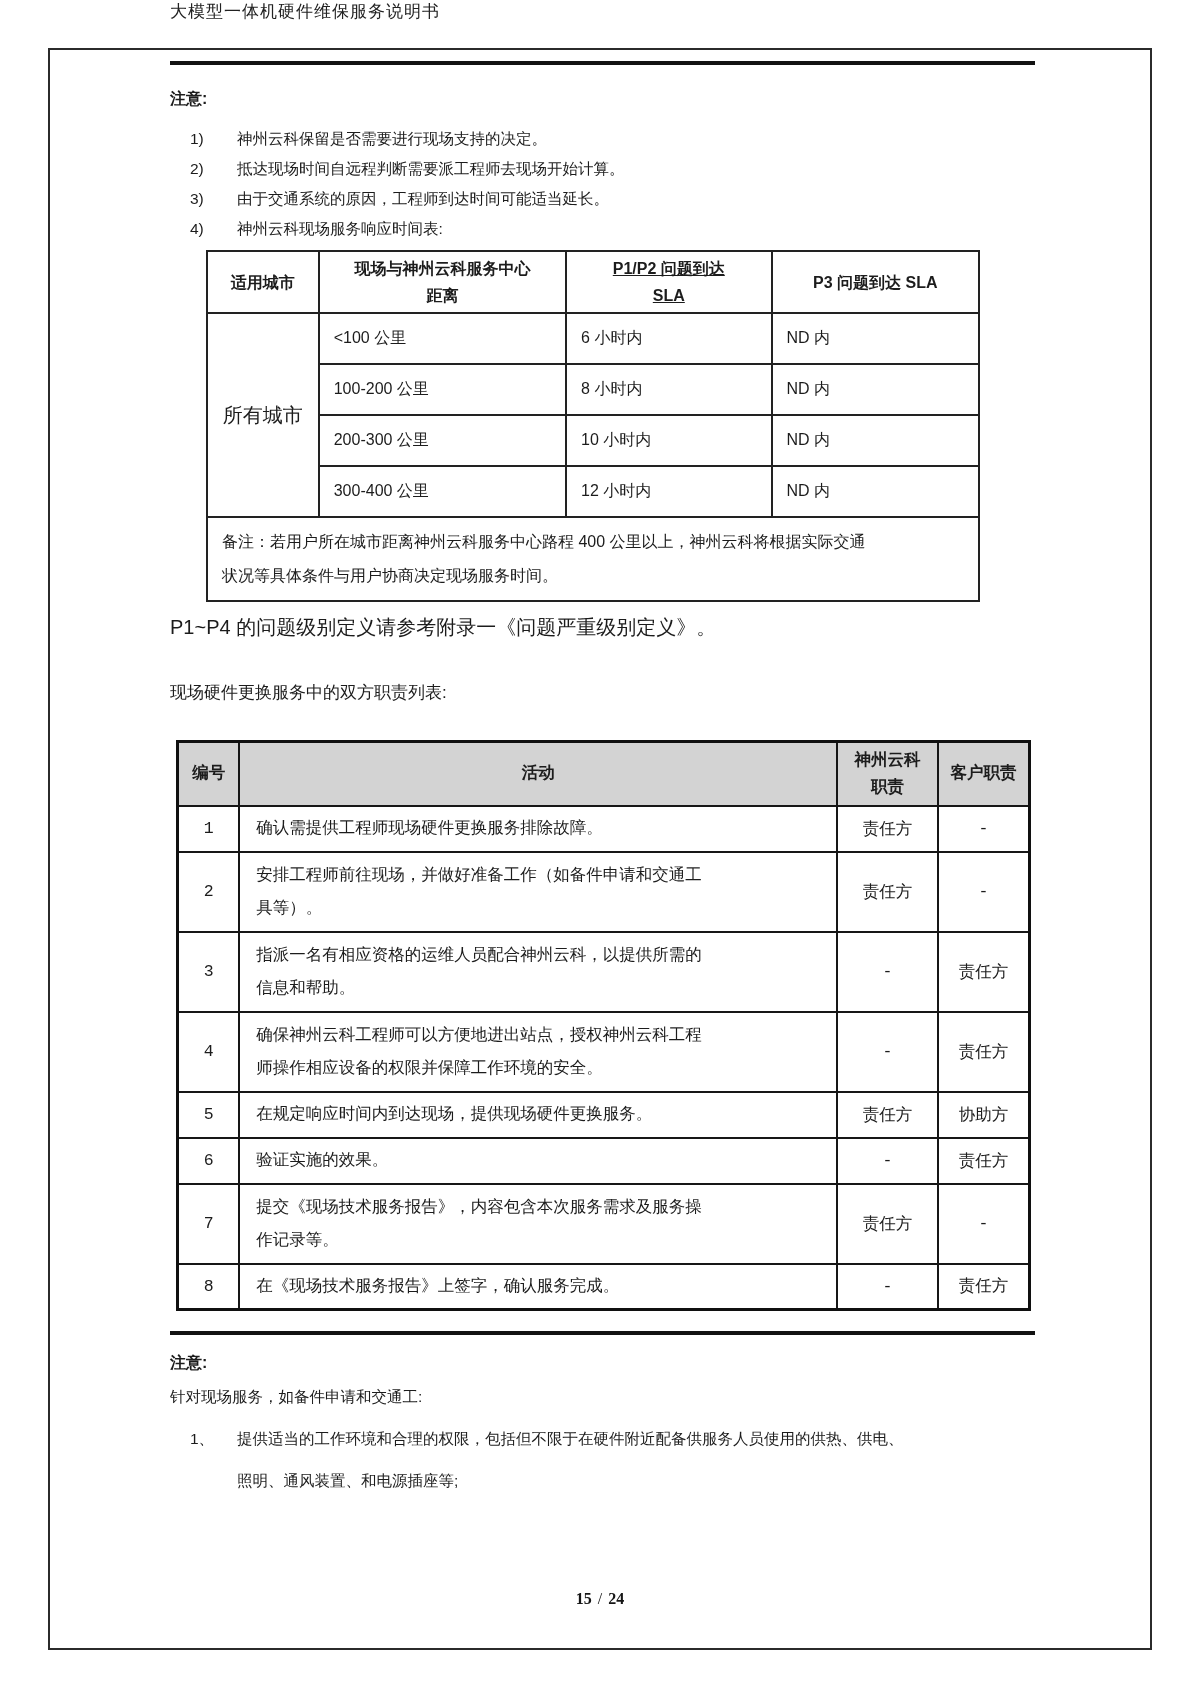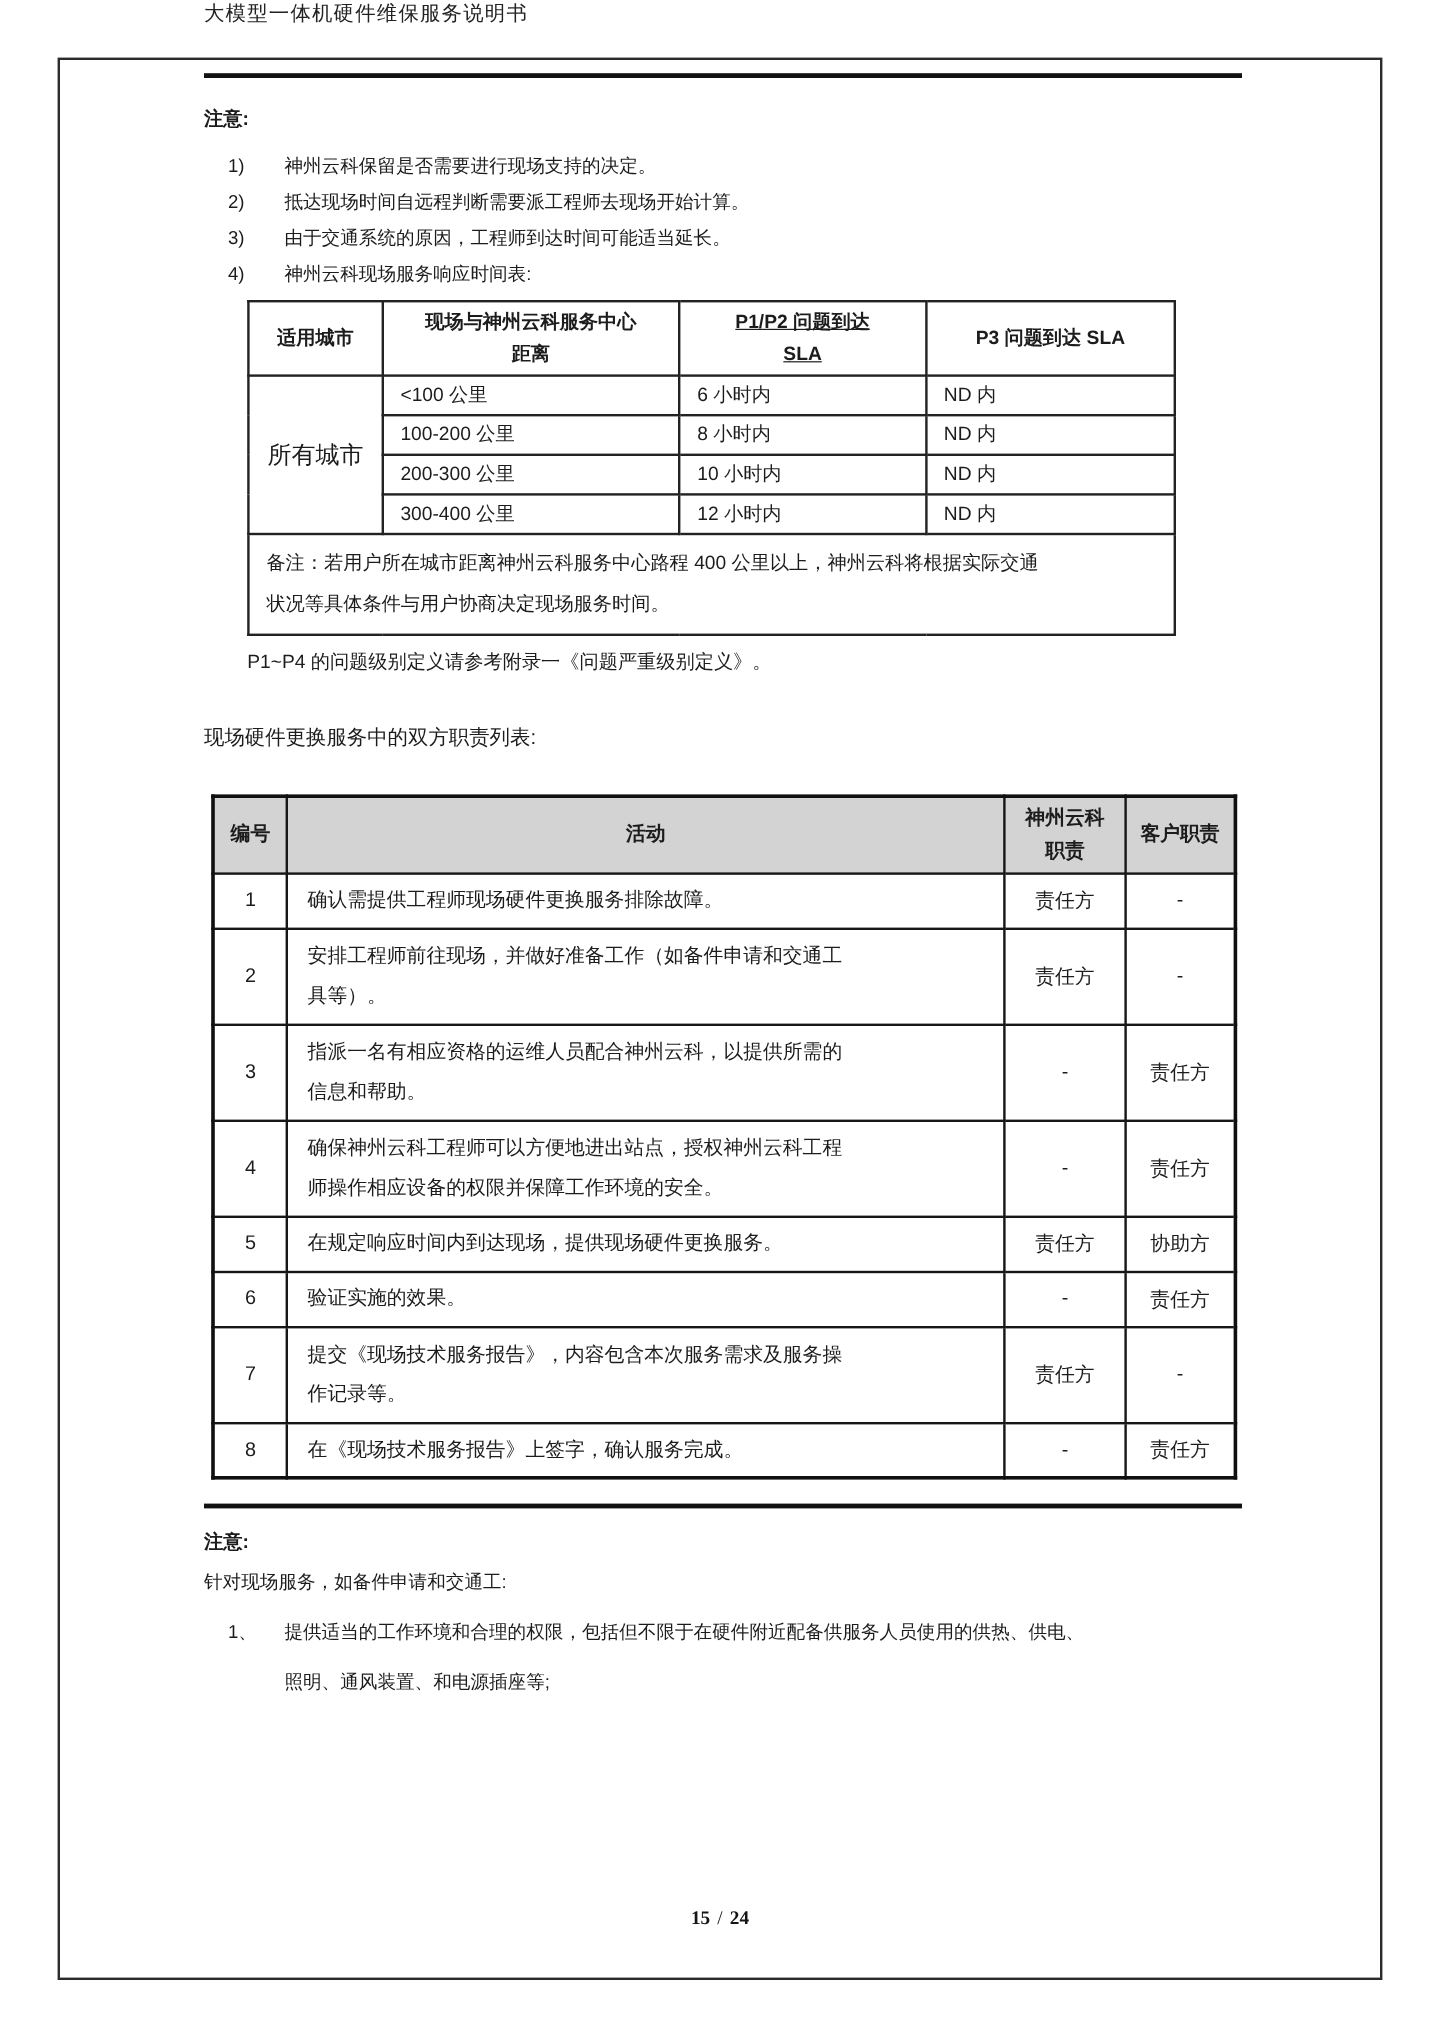--- a/index.html
+++ b/index.html
@@ -36,31 +36,31 @@
   .li .txt { flex:1; }
 
   .sla-table { margin-top:6px; margin-left:36px; width:774px; font-size:16px;border-radius:17px; }
   .sla-table th, .sla-table td { border:2px solid #222; }
   .sla-table th { font-weight:bold; text-align:center; height:62px;
     line-height:27px; white-space:pre-line; }
   .sla-table .col-city { width:112px; }
   .sla-table .col-dist { width:248px; }
   .sla-table .col-p12 { width:206px;text-decoration:underline; }
   .sla-table .col-p3 { width:208px; }
-  .sla-table td { height:33px; padding-left:14px; text-align:left; }
+  .sla-table td { height:51px; padding-left:14px; text-align:left; }
   .sla-table td.city { text-align:center; padding-left:0; font-size:20px; }
   .sla-table td.note { height:auto; line-height:34px; padding:7px 14px;
     white-space:pre-line; }
 
-  .p1p4 { margin-top:12px; margin-left:36px; font-size:16px; }
+  .p1p4 { margin-top:12px; font-size:20px; }
 
   .resp-title { margin-top:40px; font-size:17px; }
 
   .resp-table { margin-top:36px; margin-left:6px; width:855px; font-size:16.5px;
-    border:3px solid #101010; }
+    border:3px solid #101010;font-family:Liberation Mono, monospace; }
   .resp-table th, .resp-table td { border:2px solid #161616; }
   .resp-table th { background:#d3d3d3; font-weight:bold; text-align:center;
     height:64px; line-height:27px; white-space:pre-line; }
   .resp-table .col-no { width:62px; }
   .resp-table .col-act { width:600px; }
   .resp-table .col-dc { width:101px; }
   .resp-table .col-cust { width:92px; }
   .resp-table td { text-align:center; }
   .resp-table td.act { text-align:left; padding:0 16px; line-height:33px;
     white-space:pre-line; }

